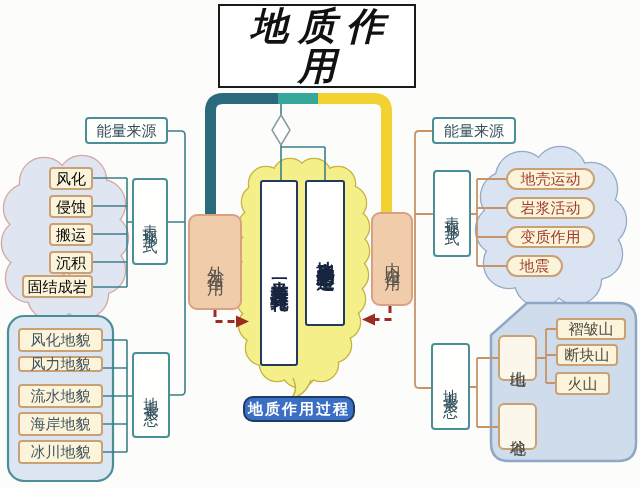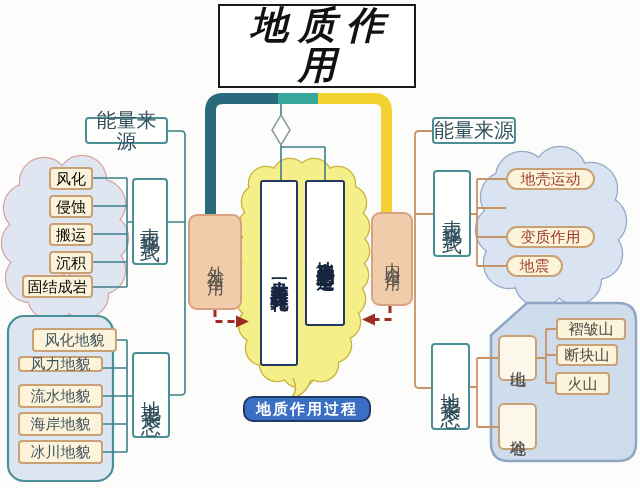--- a/index.html
+++ b/index.html
@@ -1,21 +1,21 @@
 <!DOCTYPE html>
 <html><head>
 <meta charset="utf-8">
 <style>
   html,body{margin:0;padding:0;background:#fcfcfa;}
   #canvas{position:relative;width:640px;height:488px;background:#fcfcfa;overflow:hidden;
           font-family:"Liberation Sans",sans-serif;}
   #wires{position:absolute;left:0;top:0;}
   .box{position:absolute;box-sizing:border-box;display:flex;align-items:center;justify-content:center;
        line-height:1.05;text-align:center;}
-  .teal{background:#fffffd;border:2px solid #4a8f96;border-radius:4px;color:#33505e;font-size:20px;}
+  .teal{background:#fffffd;border:2px solid #4a8f96;border-radius:4px;color:#33505e;font-size:15px;}
   .vert{writing-mode:vertical-rl;text-orientation:upright;}
   .ls5{letter-spacing:5px;}
   .force{background:#f1ccab;border:2px solid #d8a183;border-radius:9px;color:#59554c;font-size:17px;letter-spacing:5px;}
   .cream{background:#fcf4da;border:2px solid #c9a175;border-radius:4px;font-size:15px;}
   .maroon{color:#000000;}
   .red{color:#9c3b2c;border-radius:11px;}
   .slate{color:#41545f;}
   .gray{color:#4c4c46;}
   .centerbox{background:#ffffff;border:2px solid #24395e;border-radius:3px;color:#17253f;
              font-size:18px;font-weight:bold;letter-spacing:2px;}
@@ -132,48 +132,49 @@
     <g>
       <path d="M 215,310 V 321.5 H 236" fill="none" stroke="#9c2c22" stroke-width="3" stroke-dasharray="7 5"></path>
       <polygon points="236,315.5 249,321.5 236,327.5" fill="#9c2c22"></polygon>
     </g>
     <g>
       <path d="M 390,306 V 319.5 H 375" fill="none" stroke="#9c2c22" stroke-width="3" stroke-dasharray="7 5"></path>
       <polygon points="375,313.5 362,319.5 375,325.5" fill="#9c2c22"></polygon>
     </g>
   </svg>
 
-  <div class="box titlebox" style="left:218px;top:4px;width:198px;height:84px;font-family:Liberation Serif, serif;">地质作用</div>
+  <div class="box titlebox" style="left:218px;top:4px;width:198px;height:84px;">地质作用</div>
 
   <div class="box teal" style="left:85px;top:117px;width:83px;height:27px;">能量来源</div>
   <div class="box teal vert ls5" style="left:132px;top:178px;width:36px;height:87px;">表现形式</div>
   <div class="box force vert" style="left:188px;top:214px;width:54px;height:96px;">外力作用</div>
 
   <div class="box cream maroon" style="left:49px;top:167px;width:44px;height:23px;">风化</div>
   <div class="box cream maroon" style="left:49px;top:195px;width:44px;height:23px;">侵蚀</div>
   <div class="box cream maroon" style="left:49px;top:223px;width:44px;height:23px;">搬运</div>
   <div class="box cream maroon" style="left:49px;top:251px;width:44px;height:23px;">沉积</div>
   <div class="box cream maroon" style="left:22px;top:275px;width:71px;height:23px;">固结成岩</div>
 
   <div class="box teal vert ls5" style="left:132px;top:352px;width:38px;height:86px;">地表形态</div>
-  <div class="box cream slate" style="left:18px;top:328px;width:85px;height:24px;margin-left:14px;">风化地貌</div>
+  <div class="box cream slate" style="left:18px;top:328px;width:85px;height:24px;">风化地貌</div>
   <div class="box cream slate" style="left:18px;top:356px;width:85px;height:16px;">风力地貌</div>
   <div class="box cream slate" style="left:18px;top:384px;width:85px;height:24px;">流水地貌</div>
   <div class="box cream slate" style="left:18px;top:412px;width:85px;height:24px;">海岸地貌</div>
   <div class="box cream slate" style="left:18px;top:440px;width:85px;height:24px;">冰川地貌</div>
 
   <div class="box centerbox vert" style="left:260px;top:180px;width:38px;height:186px;">三大类岩石及其转化</div>
   <div class="box centerbox vert" style="left:305px;top:180px;width:40px;height:146px;">地表形态的塑造</div>
-  <div class="box caption" style="left:243px;top:396px;width:128px;height:26px;">地质作用过程</div>
+  <div class="box caption" style="left:243px;top:396px;width:112px;height:26px;">地质作用过程</div>
 
   <div class="box teal" style="left:432px;top:117px;width:84px;height:27px;">能量来源</div>
   <div class="box teal vert ls5" style="left:433px;top:170px;width:38px;height:87px;">表现形式</div>
   <div class="box force vert" style="left:371px;top:212px;width:42px;height:94px;font-size:16px;">内力作用</div>
 
   <div class="box cream red" style="left:506px;top:168px;width:89px;height:22px;">地壳运动</div>
+  <div class="box cream red" style="left:506px;top:197px;width:89px;height:22px;">岩浆活动</div>
   <div class="box cream red" style="left:506px;top:226px;width:89px;height:22px;">变质作用</div>
   <div class="box cream red" style="left:506px;top:255px;width:57px;height:22px;">地震</div>
 
   <div class="box teal vert ls5" style="left:431px;top:343px;width:39px;height:87px;">地表形态</div>
   <div class="box cream gray vert" style="left:498px;top:335px;width:39px;height:46px;background:#fbf7ea;border-radius:6px;font-size:16px;">山地</div>
   <div class="box cream gray vert" style="left:498px;top:403px;width:39px;height:47px;background:#fbf7ea;border-radius:6px;font-size:16px;">谷地</div>
   <div class="box cream gray" style="left:556px;top:318px;width:70px;height:22px;">褶皱山</div>
   <div class="box cream gray" style="left:556px;top:344px;width:62px;height:22px;">断块山</div>
   <div class="box cream gray" style="left:555px;top:372px;width:55px;height:23px;text-align:right;">火山</div>
 

